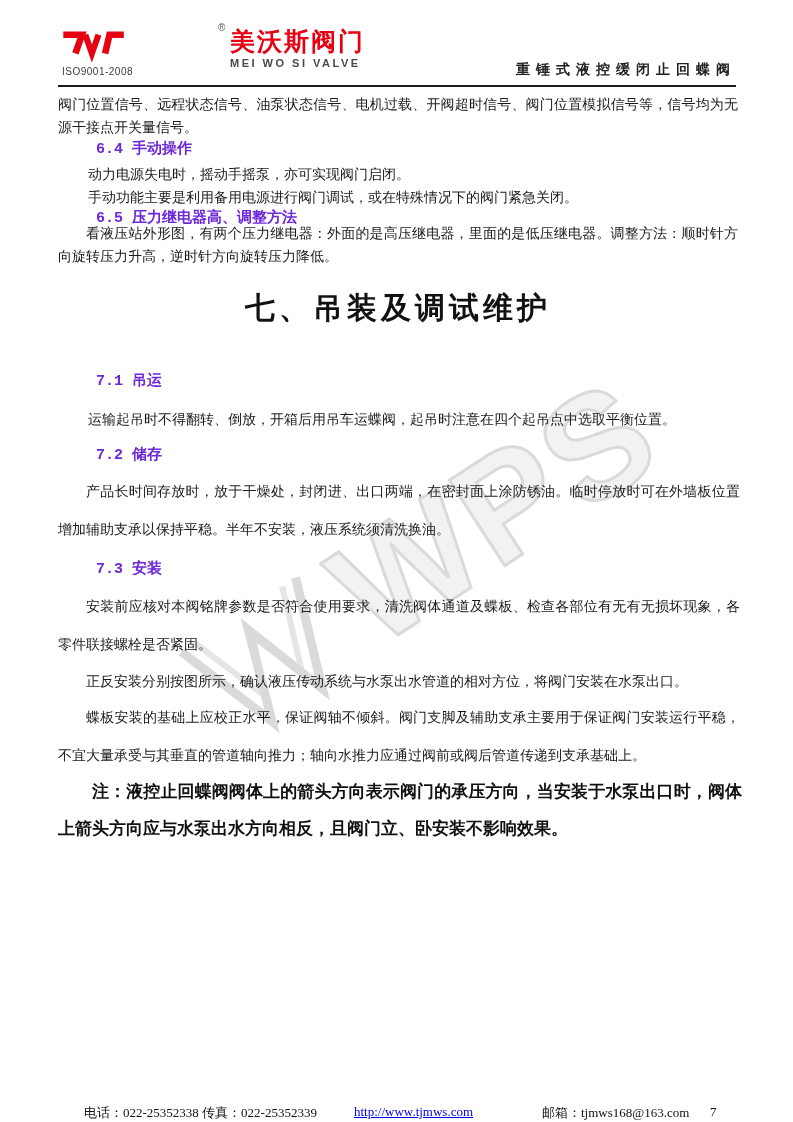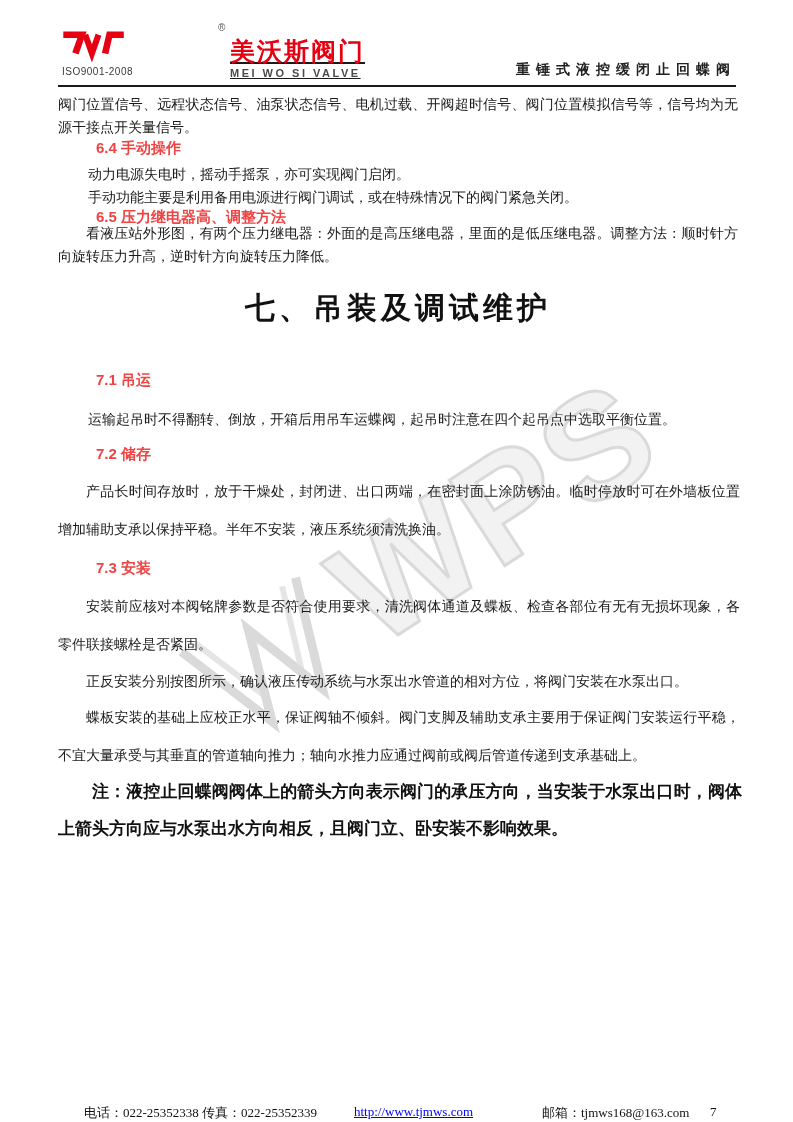--- a/index.html
+++ b/index.html
@@ -8,40 +8,40 @@
   .page { position:relative; width:793px; height:1122px; background:#fff; overflow:hidden; }
 
   
   .hdr { position:absolute; left:58px; top:22px; width:678px; height:65px;
          border-bottom:2px solid #1a1a1a; }
   .logo-mark { width:66px; height:38px; }
   .iso { position:absolute; left:4px; top:44px; font-size:10px; color:#3a3a3a;
          letter-spacing:0.5px; font-family:Liberation Sans, sans-serif; }
   .reg { position:absolute; left:160px; top:0px; font-size:10px; color:#555;
          font-family:"Liberation Sans",sans-serif; }
-  .brand { position:absolute; left:172px; top:16px;text-decoration:underline; }
+  .brand { position:absolute; left:172px; top:6px; }
   .brand-cn { font-size:25px; font-weight:bold; color:#e60012; letter-spacing:2px;
               font-family:"Liberation Sans",sans-serif; line-height:1.1; }
   .brand-en { font-size:11px; font-weight:bold; color:#4a4a4a; letter-spacing:2.5px;
               font-family:"Liberation Sans",sans-serif; margin-top:1px; }
   .doc-title { position:absolute; right:0; bottom:6px; font-size:14px; font-weight:bold;
                color:#222; letter-spacing:6px; font-family:"Liberation Sans",sans-serif; }
 
   
   .watermark { position:absolute; left:150px; top:430px; width:540px; height:260px;
                display:flex; align-items:center; justify-content:center; gap:18px;
                transform:rotate(-33deg); z-index:0; pointer-events:none; }
   .wm-text { font-family:"Liberation Sans",sans-serif; font-weight:bold; font-size:148px;
              color:#f2f2f2; -webkit-text-stroke:3px #dadada; letter-spacing:4px; }
 
   
   .abs { position:absolute; z-index:1; }
   .t { font-size:14px; line-height:23px; color:#1a1a1a; text-align:justify; }
-  .h { font-size:15px; font-weight:bold; color:#ef4444;
-       font-family:Liberation Sans, sans-serif; }
+  .h { font-size:15px; font-weight:bold; color:#6d28d9;
+       font-family:Liberation Mono, monospace; }
   .t2 { font-size:14px; line-height:38px; color:#1a1a1a; text-align:justify; }
   .chapter { font-size:30px; font-weight:bold; color:#111; letter-spacing:4px;
              text-align:center; font-family:"Liberation Serif",serif; }
   .note { font-size:17px; line-height:37px; font-weight:bold; color:#111;
           text-align:justify; font-family:"Liberation Sans","DejaVu Sans",sans-serif; }
 
   
   .footer { position:absolute; left:58px; top:1104px; width:680px; height:22px;
             font-size:13px; color:#111; z-index:1; }
   .f-left  { position:absolute; left:26px; top:0; }

